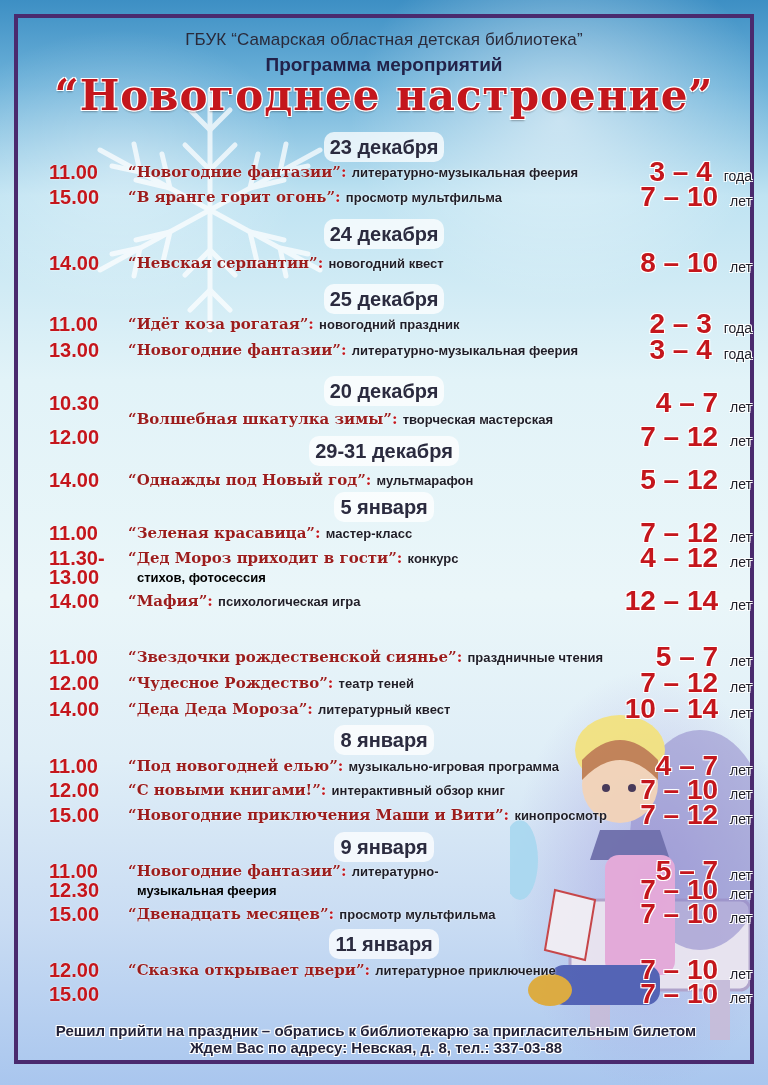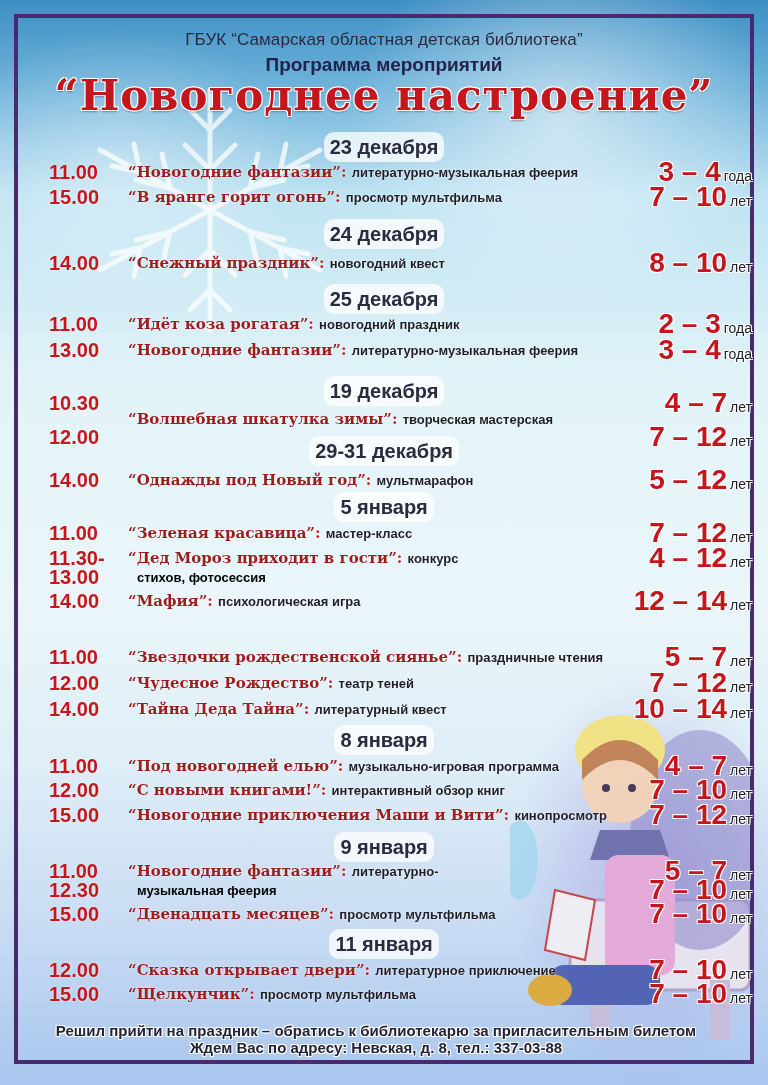--- a/index.html
+++ b/index.html
@@ -54,21 +54,21 @@
       position: absolute; left: 121px; font-size: 13px; font-weight: bold; color: #000000; line-height: 16px;
     }
     .age {
       position: absolute; right: 32px; white-space: nowrap; line-height: 22px; text-align: right;
     }
     .age .n {
       font-size: 28px; font-weight: bold; color: #c4161c;
       text-shadow: 1px 1px 0 #fff, -1px -1px 0 #fff, 1px -1px 0 #fff, -1px 1px 0 #fff;
     }
     .age .u {
-      font-size: 14px; color: #1e1e28; margin-left: 3px;
+      font-size: 14px; color: #1e1e28; margin-left: 12px;
       text-shadow: 1px 1px 0 #fff, -1px -1px 0 #fff, 1px -1px 0 #fff, -1px 1px 0 #fff;
     }
     .footer { position: absolute; left: 0; width: 752px; text-align: center; font-size: 15px; font-weight: bold; color: #23233a; }
     .footer div { text-shadow: 1px 1px 0 #fff, -1px -1px 0 #fff, 1px -1px 0 #fff, -1px 1px 0 #fff; }
   </style>
 </head>
 <body>
 
 <div class="bg-glow"></div>
 
@@ -122,37 +122,37 @@
   </div>
   <div class="ev" style="top:186px">
     <span class="time">15.00</span>
     <span class="name"><span>“В яранге горит огонь”</span><span class="q">: </span><span class="desc">просмотр мультфильма</span></span>
     <span class="age"><span class="n">7 – 10</span><span class="u">лет</span></span>
   </div>
 
   <div class="date" style="top:223px"><span>24 декабря</span></div>
   <div class="ev" style="top:252px">
     <span class="time">14.00</span>
-    <span class="name"><span>“Снежный праздник”</span><span class="q">: </span><span class="desc">новогодний квест</span></span>
+    <span class="name"><span>“Невская серпантин”</span><span class="q">: </span><span class="desc">новогодний квест</span></span>
     <span class="age"><span class="n">8 – 10</span><span class="u">лет</span></span>
   </div>
 
   <div class="date" style="top:288px"><span>25 декабря</span></div>
   <div class="ev" style="top:313px">
     <span class="time">11.00</span>
     <span class="name"><span>“Идёт коза рогатая”</span><span class="q">: </span><span class="desc">новогодний праздник</span></span>
     <span class="age"><span class="n">2 – 3</span><span class="u">года</span></span>
   </div>
   <div class="ev" style="top:339px">
     <span class="time">13.00</span>
     <span class="name"><span>“Новогодние фантазии”</span><span class="q">: </span><span class="desc">литературно-музыкальная феерия</span></span>
     <span class="age"><span class="n">3 – 4</span><span class="u">года</span></span>
   </div>
 
-  <div class="date" style="top:380px"><span>19 декабря</span></div>
+  <div class="date" style="top:380px"><span>20 декабря</span></div>
   <div class="ev" style="top:392px">
     <span class="time">10.30</span>
     <span class="age"><span class="n">4 – 7</span><span class="u">лет</span></span>
   </div>
   <div class="ev" style="top:408px">
     <span class="name"><span>“Волшебная шкатулка зимы”</span><span class="q">: </span><span class="desc">творческая мастерская</span></span>
   </div>
   <div class="ev" style="top:426px">
     <span class="time">12.00</span>
     <span class="age"><span class="n">7 – 12</span><span class="u">лет</span></span>
@@ -191,21 +191,21 @@
     <span class="name"><span>“Звездочки рождественской сиянье”</span><span class="q">: </span><span class="desc">праздничные чтения</span></span>
     <span class="age"><span class="n">5 – 7</span><span class="u">лет</span></span>
   </div>
   <div class="ev" style="top:672px">
     <span class="time">12.00</span>
     <span class="name"><span>“Чудесное Рождество”</span><span class="q">: </span><span class="desc">театр теней</span></span>
     <span class="age"><span class="n">7 – 12</span><span class="u">лет</span></span>
   </div>
   <div class="ev" style="top:698px">
     <span class="time">14.00</span>
-    <span class="name"><span>“Тайна Деда Тайна”</span><span class="q">: </span><span class="desc">литературный квест</span></span>
+    <span class="name"><span>“Деда Деда Мороза”</span><span class="q">: </span><span class="desc">литературный квест</span></span>
     <span class="age"><span class="n">10 – 14</span><span class="u">лет</span></span>
   </div>
 
   <div class="date" style="top:729px"><span>8 января</span></div>
   <div class="ev" style="top:755px">
     <span class="time">11.00</span>
     <span class="name"><span>“Под новогодней елью”</span><span class="q">: </span><span class="desc">музыкально-игровая программа</span></span>
     <span class="age"><span class="n">4 – 7</span><span class="u">лет</span></span>
   </div>
   <div class="ev" style="top:779px">
@@ -237,21 +237,20 @@
   </div>
 
   <div class="date" style="top:933px"><span>11 января</span></div>
   <div class="ev" style="top:959px">
     <span class="time">12.00</span>
     <span class="name"><span>“Сказка открывает двери”</span><span class="q">: </span><span class="desc">литературное приключение</span></span>
     <span class="age"><span class="n">7 – 10</span><span class="u">лет</span></span>
   </div>
   <div class="ev" style="top:983px">
     <span class="time">15.00</span>
-    <span class="name"><span>“Щелкунчик”</span><span class="q">: </span><span class="desc">просмотр мультфильма</span></span>
     <span class="age"><span class="n">7 – 10</span><span class="u">лет</span></span>
   </div>
 </div>
 
 <div class="footer" style="top:1022px">
   <div>Решил прийти на праздник – обратись к библиотекарю за пригласительным билетом</div>
   <div>Ждем Вас по адресу: Невская, д. 8, тел.: 337-03-88</div>
 </div>
 
 </body></html>

